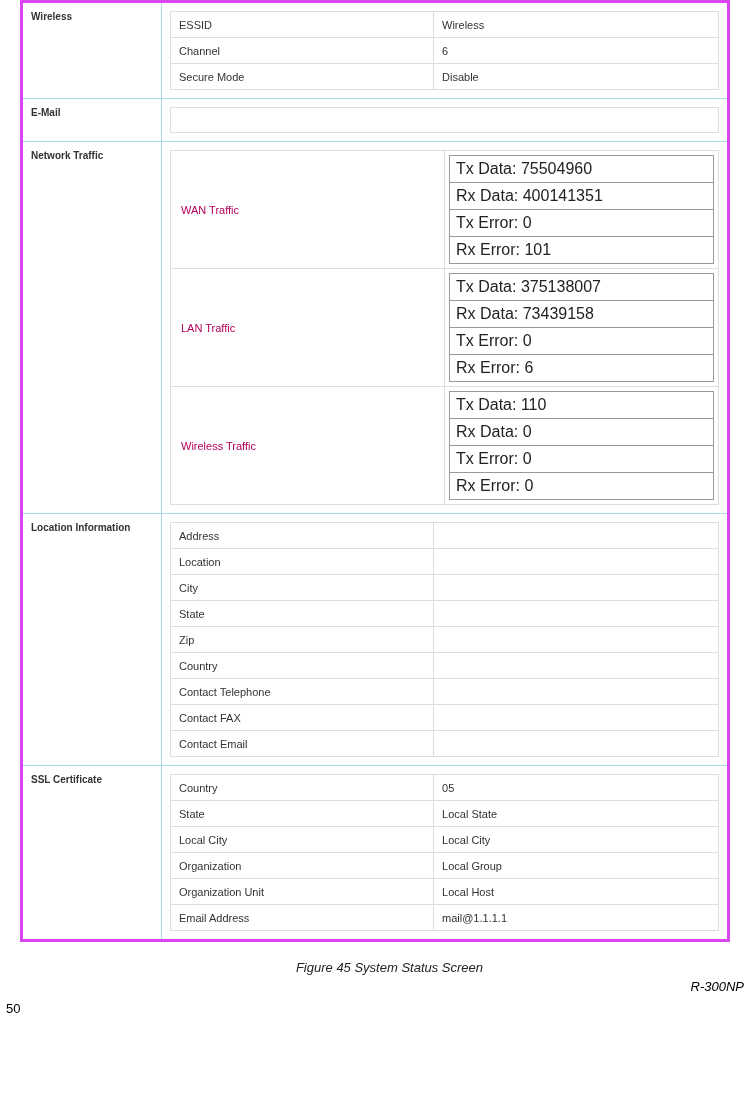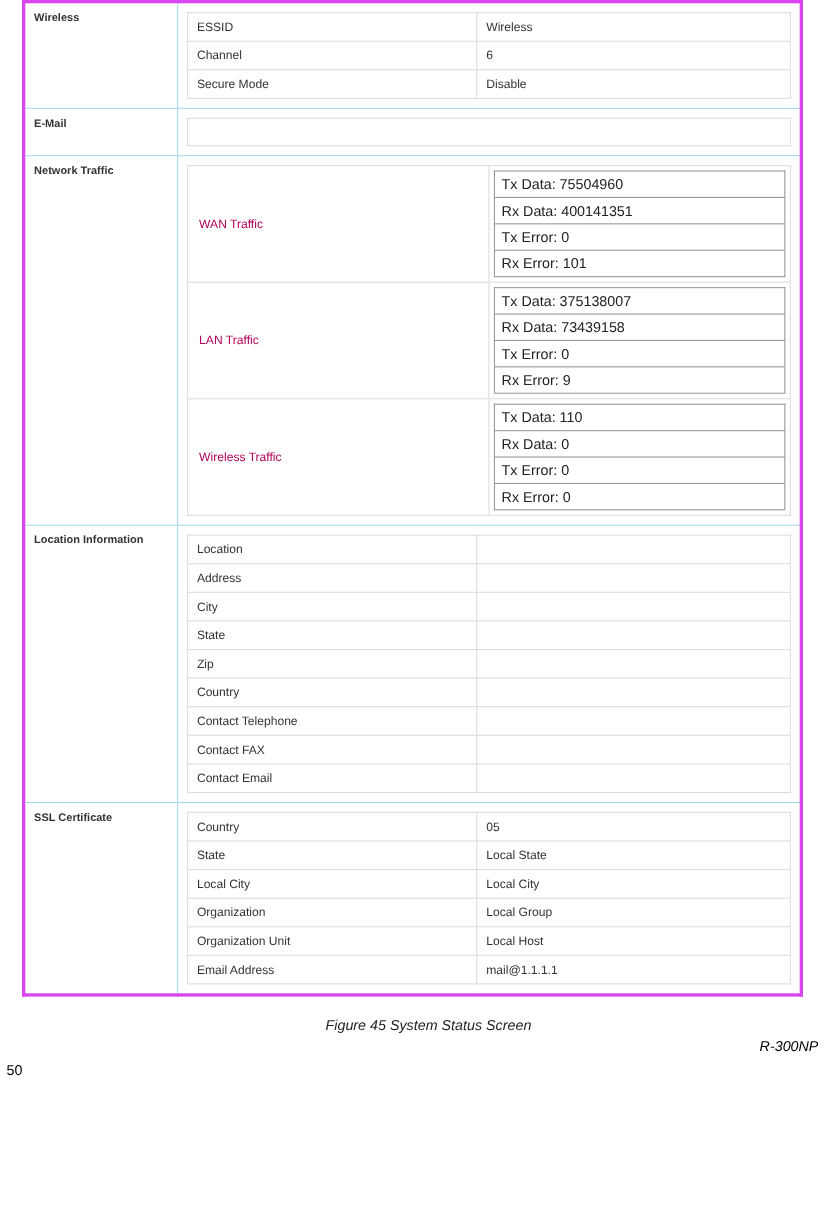--- a/index.html
+++ b/index.html
@@ -46,21 +46,21 @@
     .inner-table td.val {
       width: 52%;
     }
     .traffic-box-container {
       
     }
     .traffic-row {
       border: 1px solid #999;
       border-bottom: none;
       padding: 4px 6px;
-      font-size: 13px;
+      font-size: 16px;
       color: #222;
     }
     .traffic-row:last-child {
       border-bottom: 1px solid #999;
     }
     .inner-table td.traffic-label {
       color: #b30059;
       vertical-align: middle;
       padding-left: 10px;
       margin-top: 48px;
@@ -150,21 +150,21 @@
                 </div>
               </td>
             </tr>
             <tr>
               <td class="traffic-label">LAN Traffic</td>
               <td class="traffic-stats">
                 <div class="traffic-box-container">
                   <div class="traffic-row">Tx Data: 375138007</div>
                   <div class="traffic-row">Rx Data: 73439158</div>
                   <div class="traffic-row">Tx Error: 0</div>
-                  <div class="traffic-row">Rx Error: 9</div>
+                  <div class="traffic-row">Rx Error: 6</div>
                 </div>
               </td>
             </tr>
             <tr>
               <td class="traffic-label">Wireless Traffic</td>
               <td class="traffic-stats">
                 <div class="traffic-box-container">
                   <div class="traffic-row">Tx Data: 110</div>
                   <div class="traffic-row">Rx Data: 0</div>
                   <div class="traffic-row">Tx Error: 0</div>
@@ -176,25 +176,25 @@
         </table>
       </td>
     </tr>
 
     <tr>
       <td class="label-col">Location Information</td>
       <td>
         <table class="inner-table">
           <tbody>
             <tr>
+                <td class="key">Address</td>
+                <td class="val"></td>
+              </tr>
+            <tr>
                 <td class="key">Location</td>
-                <td class="val"></td>
-              </tr>
-            <tr>
-                <td class="key">Address</td>
                 <td class="val"></td>
               </tr>
             <tr>
                 <td class="key">City</td>
                 <td class="val"></td>
               </tr>
             <tr>
                 <td class="key">State</td>
                 <td class="val"></td>
               </tr>

